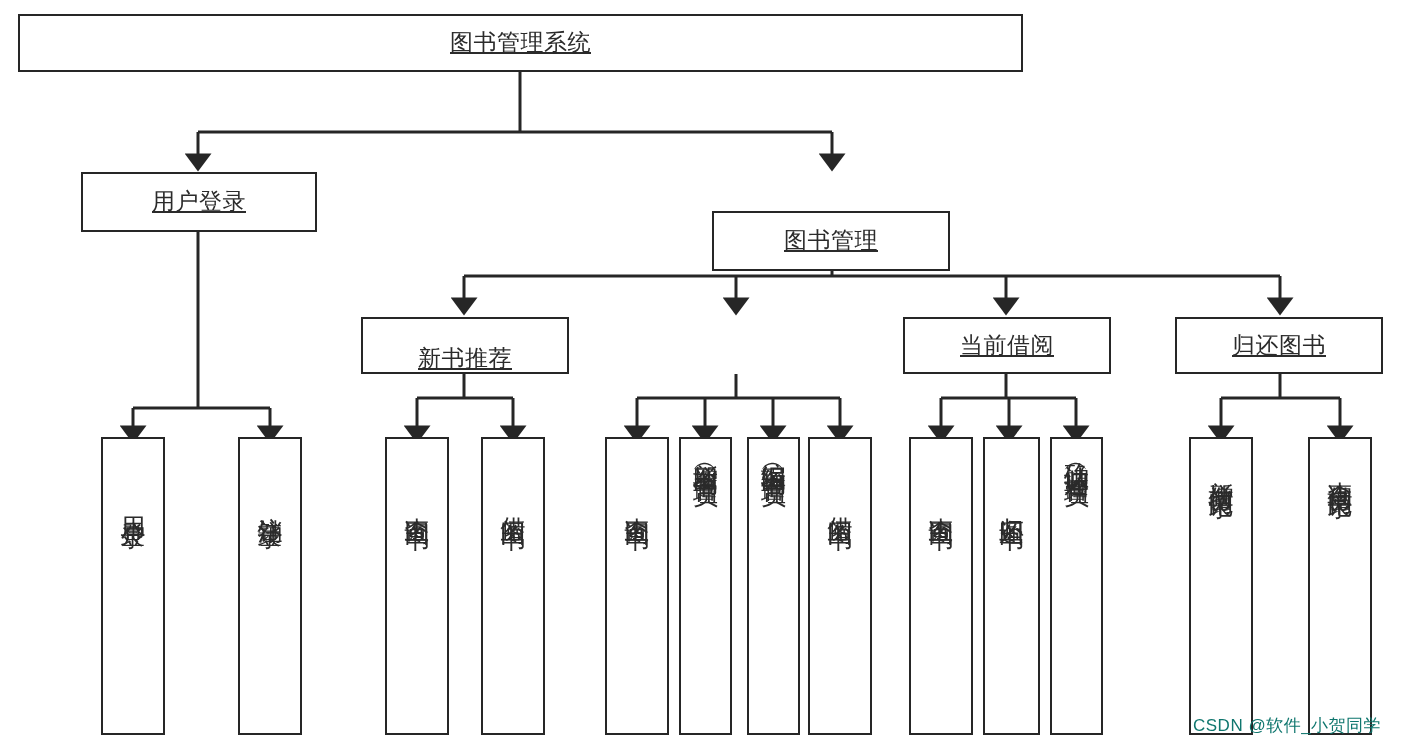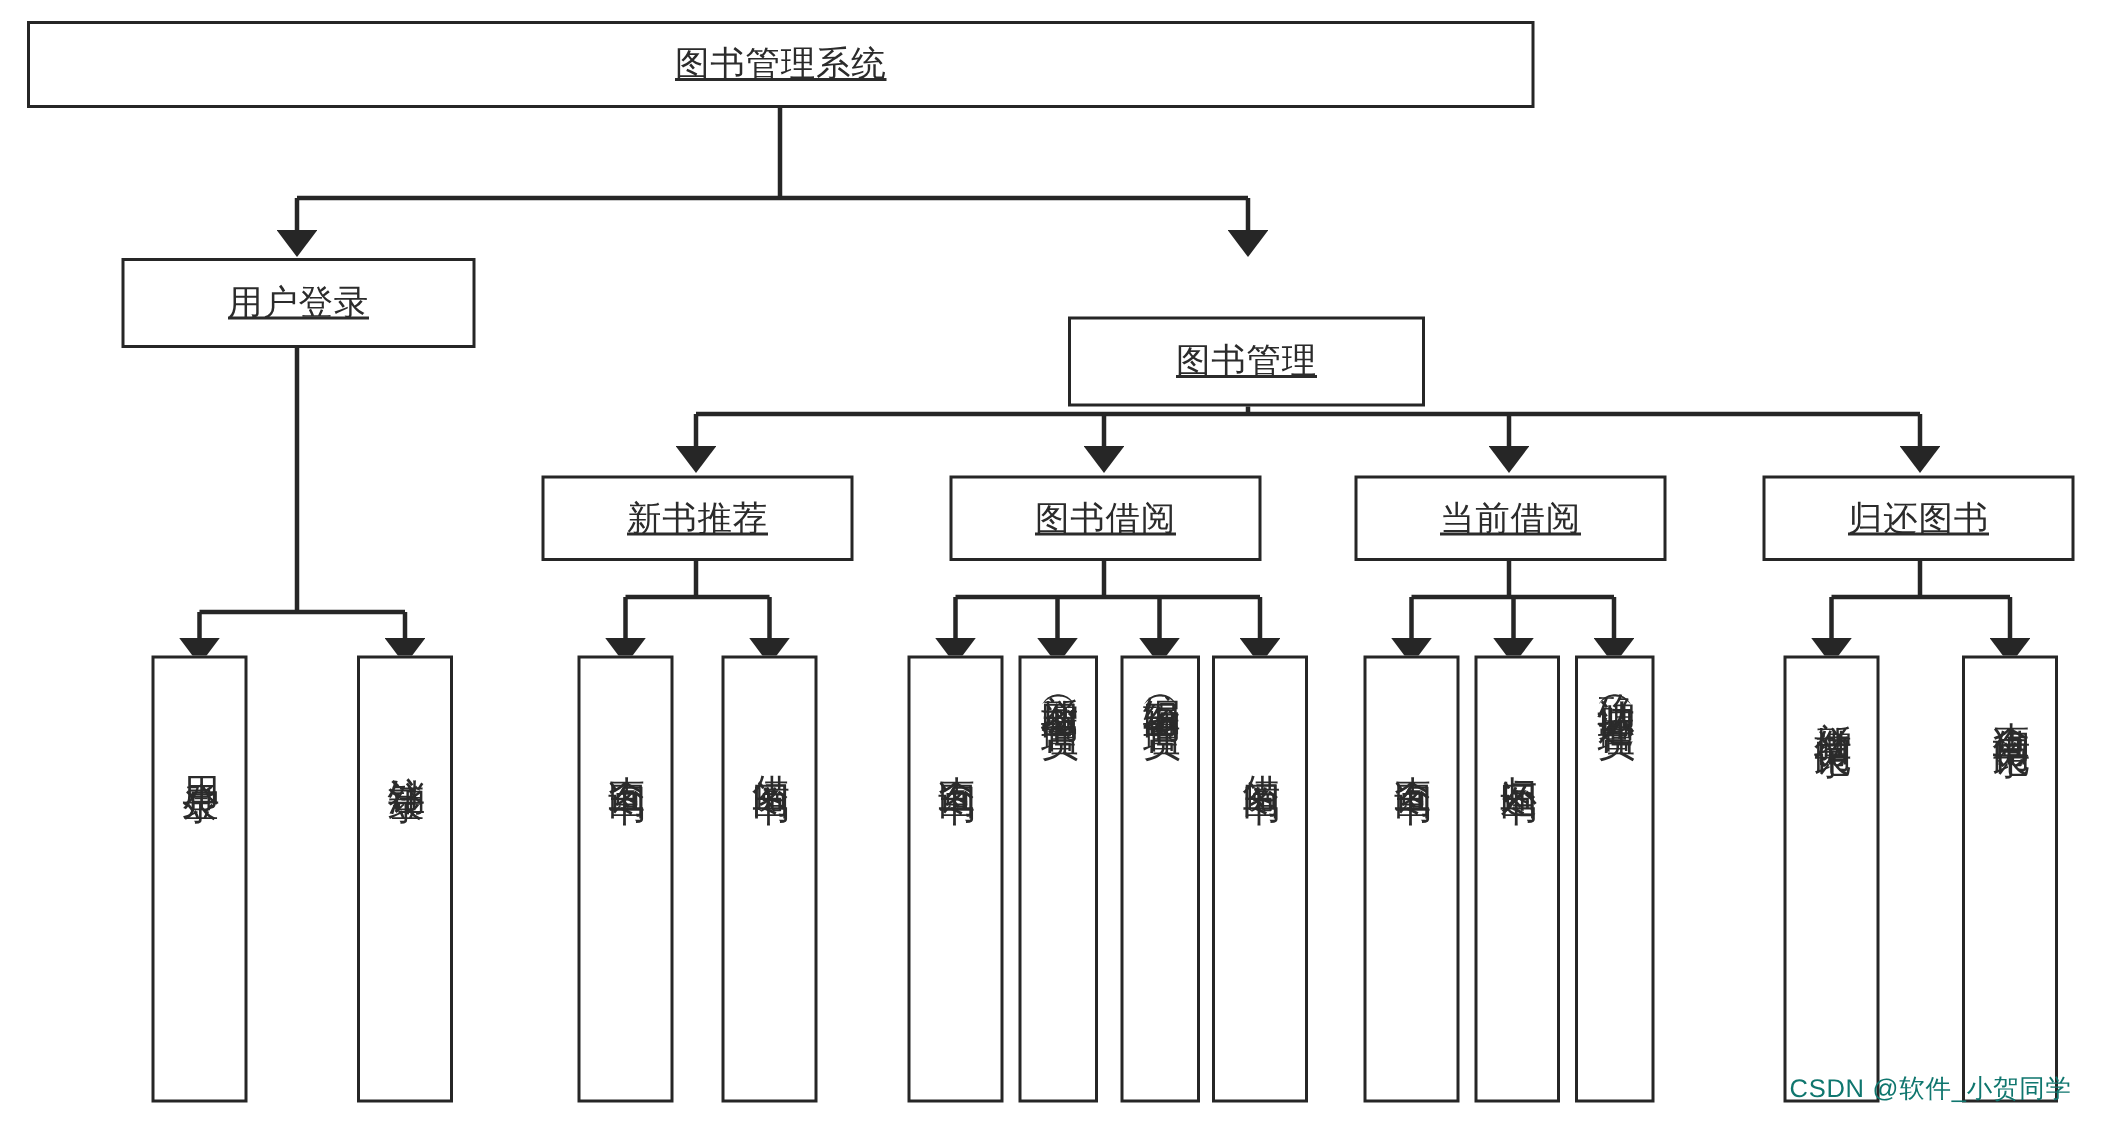--- a/index.html
+++ b/index.html
@@ -131,27 +131,24 @@
   </div>
 
   <div class="node horiz" style="left:81px; top:172px; width:236px; height:60px;">
     <span class="label">用户登录</span>
   </div>
 
   <div class="node horiz" style="left:712px; top:172px; width:238px; height:60px;margin-top:39px;">
     <span class="label">图书管理</span>
   </div>
 
-  <div class="node horiz" style="left:361px; top:317px; width:208px; height:57px;">
+  <div class="node horiz" style="left:361px; top:317px; width:208px; height:57px;align-items:flex-end;">
     <span class="label">新书推荐</span>
   </div>
 
-  <div class="node horiz" style="left:633px; top:317px; width:208px; height:57px;">
-    <span class="label">图书借阅</span>
-  </div>
 
   <div class="node horiz" style="left:903px; top:317px; width:208px; height:57px;">
     <span class="label">当前借阅</span>
   </div>
 
   <div class="node horiz" style="left:1175px; top:317px; width:208px; height:57px;">
     <span class="label">归还图书</span>
   </div>
 
   <div class="node vert" style="left:101px; top:437px; width:64px; height:298px; padding-top:58px;">

